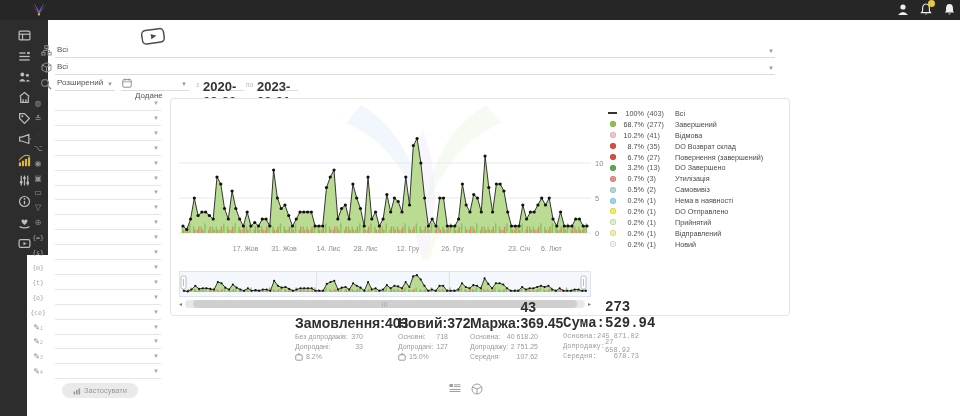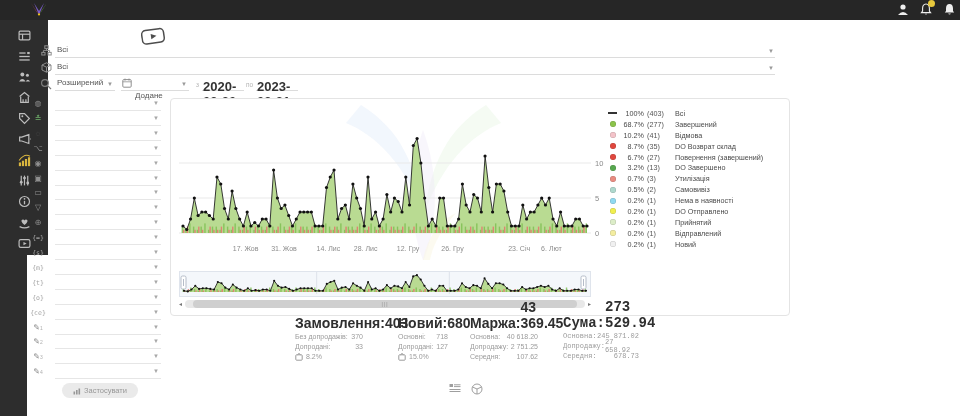--- a/index.html
+++ b/index.html
@@ -1123,21 +1123,21 @@
               <rect x="0.8" y="2.8" width="6.4" height="5.4" rx="0.8" fill="none" stroke="#9b9b9b"></rect>
               <path d="M2.5,2.8 Q4,0 5.5,2.8" fill="none" stroke="#9b9b9b"></path>
             </svg>
           </span>
           <span>8.2%</span>
         </div>
       </div>
       <div class="stat-col" style="left: 398px; width: 50px;">
         <div class="stat-head">
           <span>Новий:</span>
-          <span>680</span>
+          <span>372</span>
         </div>
         <div class="stat-row">
           <span>Основні:</span>
           <span>718</span>
         </div>
         <div class="stat-row">
           <span>Допродані:</span>
           <span>127</span>
         </div>
         <div class="stat-upsell">

